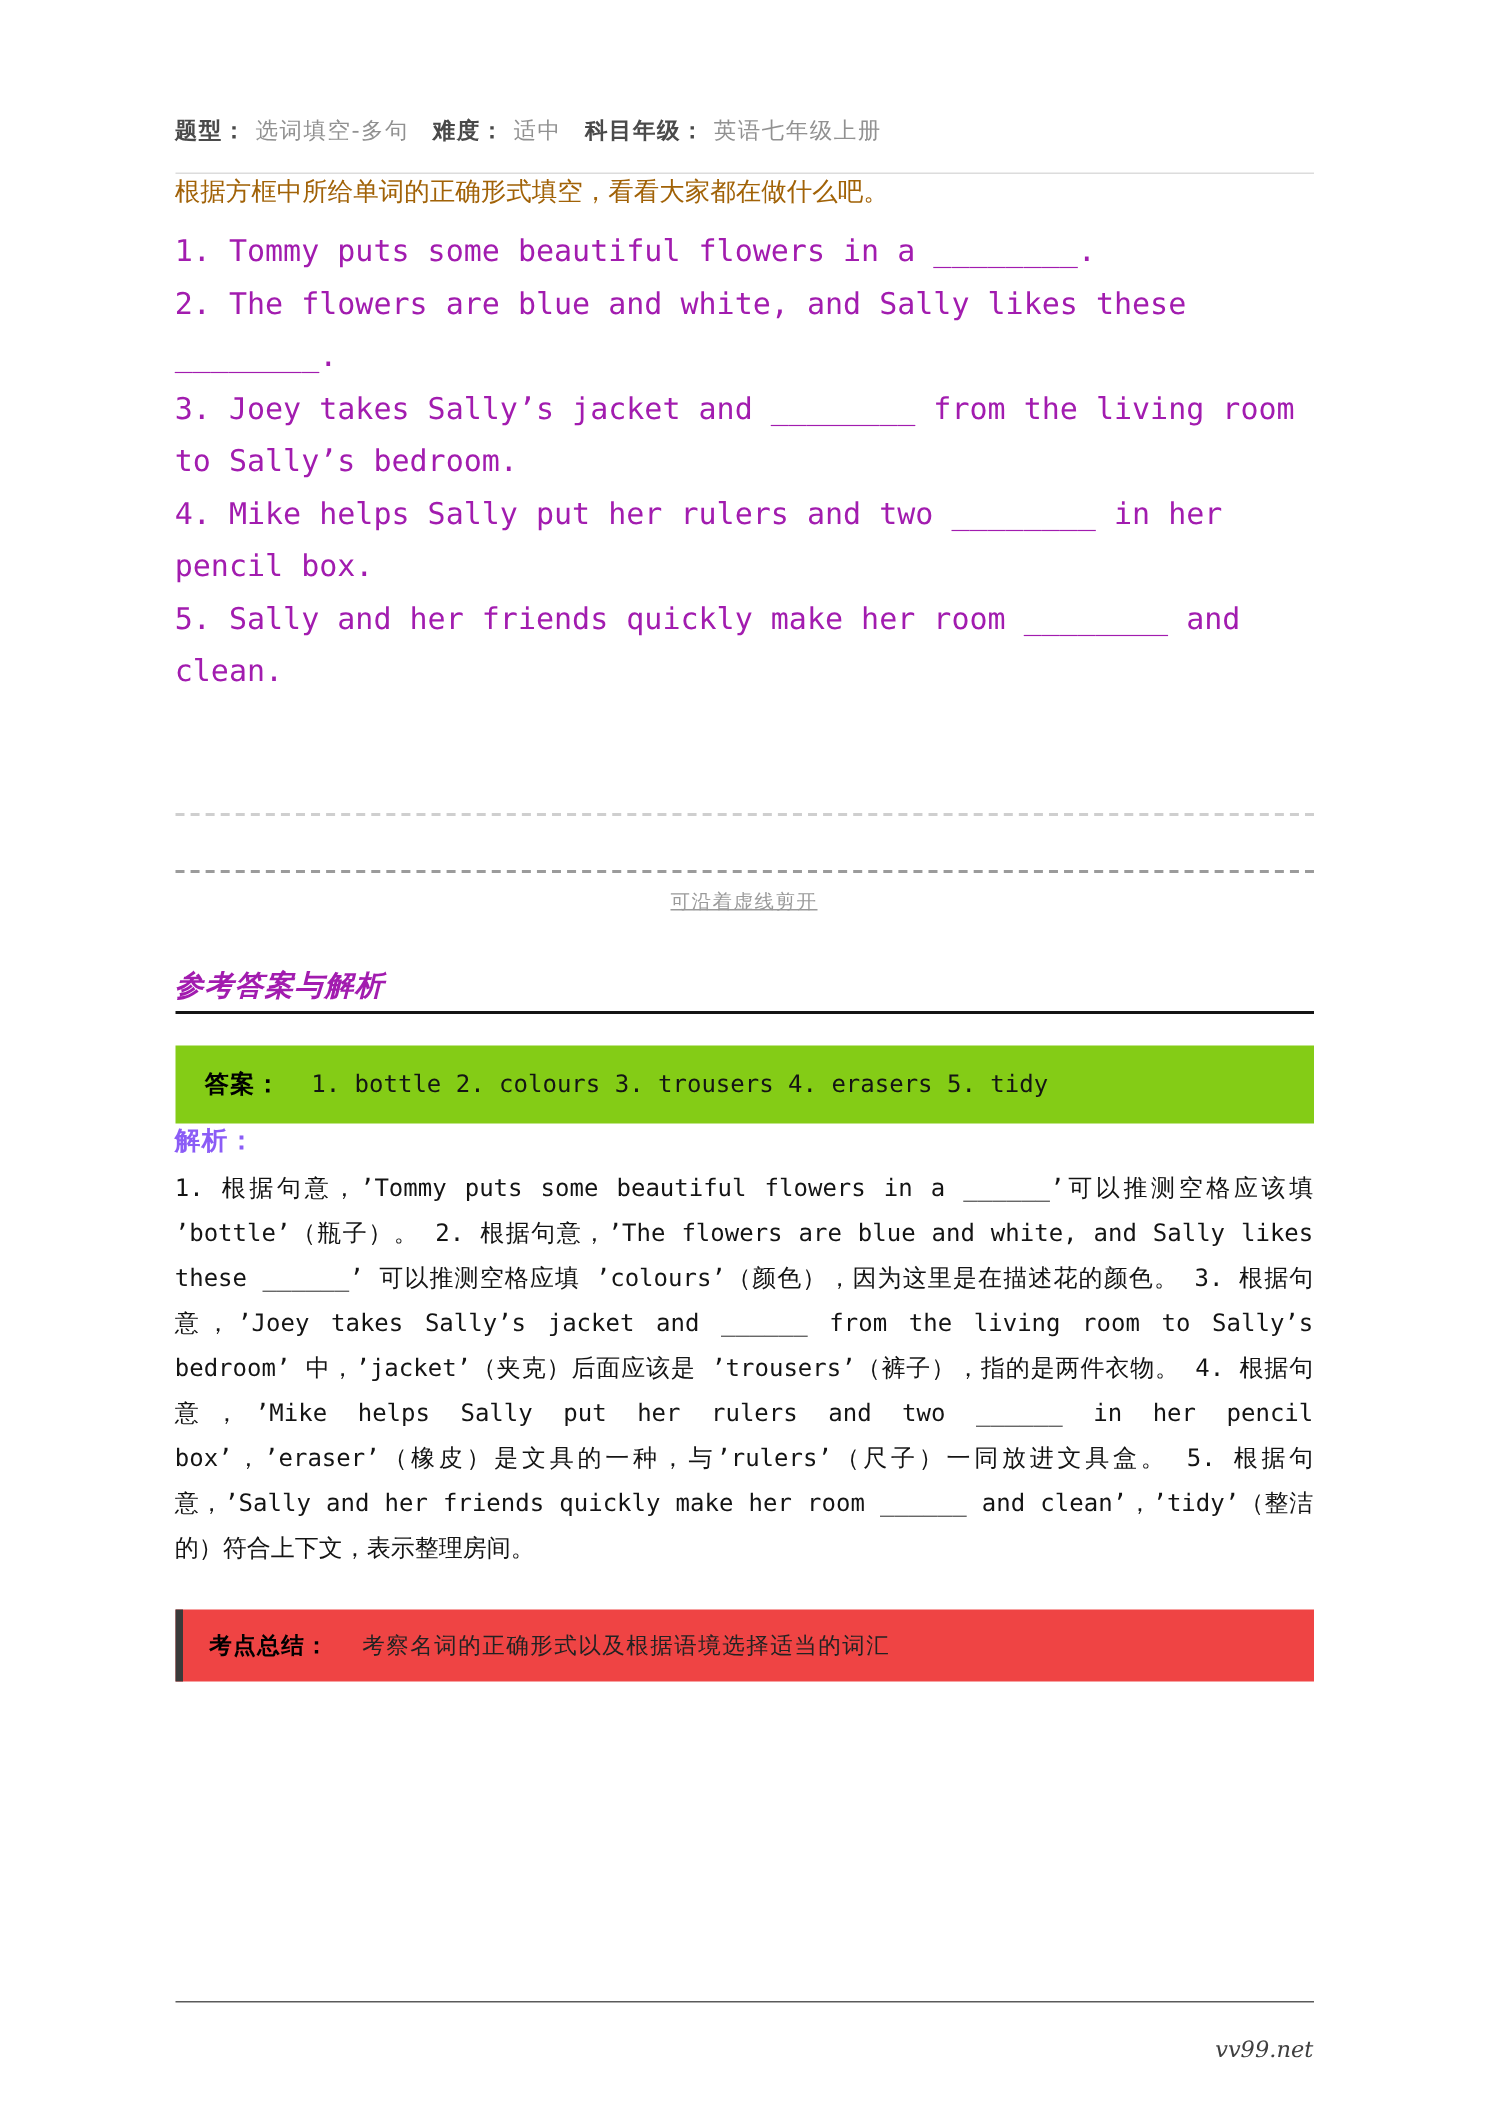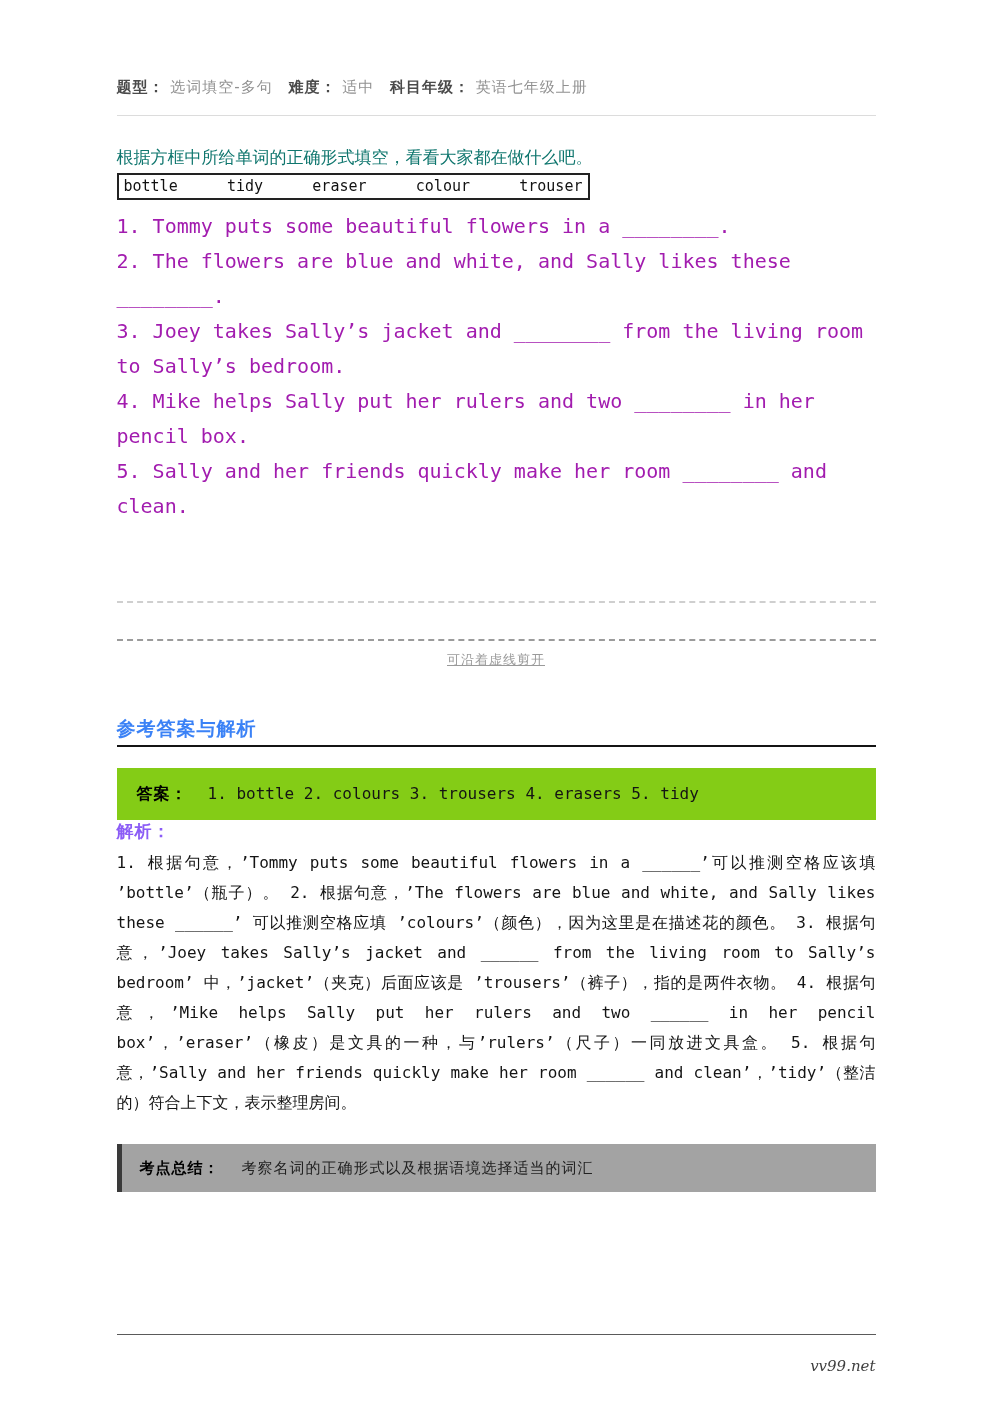--- a/index.html
+++ b/index.html
@@ -22,24 +22,23 @@
     font-size: 15px;
     line-height: 22px;
     letter-spacing: 1px;
   }
   .meta-label { font-weight: bold; color: #4a4a4a; }
   .meta-value { color: #919191; margin-right: 10px; }
   .meta-rule { border: none; border-top: 1px solid #dcdcdc; margin-top: 17px; }
 
   
   .prompt {
-    margin-top: 29px;
     font-size: 17px;
     line-height: 25px;
-    color: #0f766e;
+    color: #a16207;
   }
   .word-box {
     margin-top: 3px;
     width: 473px;
     border: 2px solid #222;
     display: flex;
     justify-content: space-between;
     padding: 1px 5px;
     font-family: "DejaVu Sans Mono", "Liberation Mono", monospace;
     font-size: 15px;
@@ -61,26 +60,27 @@
     margin-top: 10px;
     text-align: center;
     font-size: 13px;
     color: #9a9a9a;
     letter-spacing: 1px;
     text-decoration: underline;
   }
 
   
   .answers-heading {
-    margin-top: 46px;
+    margin-top: 34px;
     font-size: 19px;
     font-weight: bold;
     line-height: 26px;
-    color: #3b82f6;
+    color: #a21caf;
     letter-spacing: 1px;
+    font-style: italic;
   }
   .black-rule { border: none; border-top: 2px solid #141414; margin-top: 4px; }
 
   .answer-box {
     margin-top: 21px;
     background: #84cc16;
     padding: 14px 20px;
     font-size: 16px;
     line-height: 24px;
   }
@@ -105,21 +105,21 @@
     margin-top: 5px;
     font-family: "DejaVu Sans Mono", "DejaVu Sans", monospace;
     font-size: 16px;
     line-height: 30px;
     color: #141414;
     text-align: justify;
   }
 
   .summary-box {
     margin-top: 26px;
-    background: #a3a3a3;
+    background: #ef4444;
     border-left: 5px solid #3a3a3a;
     padding: 13px 18px;
     font-size: 15px;
     line-height: 22px;
   }
   .summary-label {
     font-weight: bold;
     color: #000;
     margin-right: 22px;
     letter-spacing: 1px;
@@ -154,27 +154,20 @@
       <span class="meta-value">选词填空-多句</span>
       <span class="meta-label">难度：</span>
       <span class="meta-value">适中</span>
       <span class="meta-label">科目年级：</span>
       <span class="meta-value">英语七年级上册</span>
     </div>
     <hr class="meta-rule">
 
     <div class="prompt">根据方框中所给单词的正确形式填空，看看大家都在做什么吧。</div>
 
-    <div class="word-box">
-      <span>bottle</span>
-      <span>tidy</span>
-      <span>eraser</span>
-      <span>colour</span>
-      <span>trouser</span>
-    </div>
 
     <div class="sentences">
       <div class="sentence">1. Tommy puts some beautiful flowers in a ________.</div>
       <div class="sentence">2. The flowers are blue and white, and Sally likes these ________.</div>
       <div class="sentence">3. Joey takes Sally’s jacket and ________ from the living room to Sally’s bedroom.</div>
       <div class="sentence">4. Mike helps Sally put her rulers and two ________ in her pencil box.</div>
       <div class="sentence">5. Sally and her friends quickly make her room ________ and clean.</div>
     </div>
 
     <hr class="cut-dash-1">

